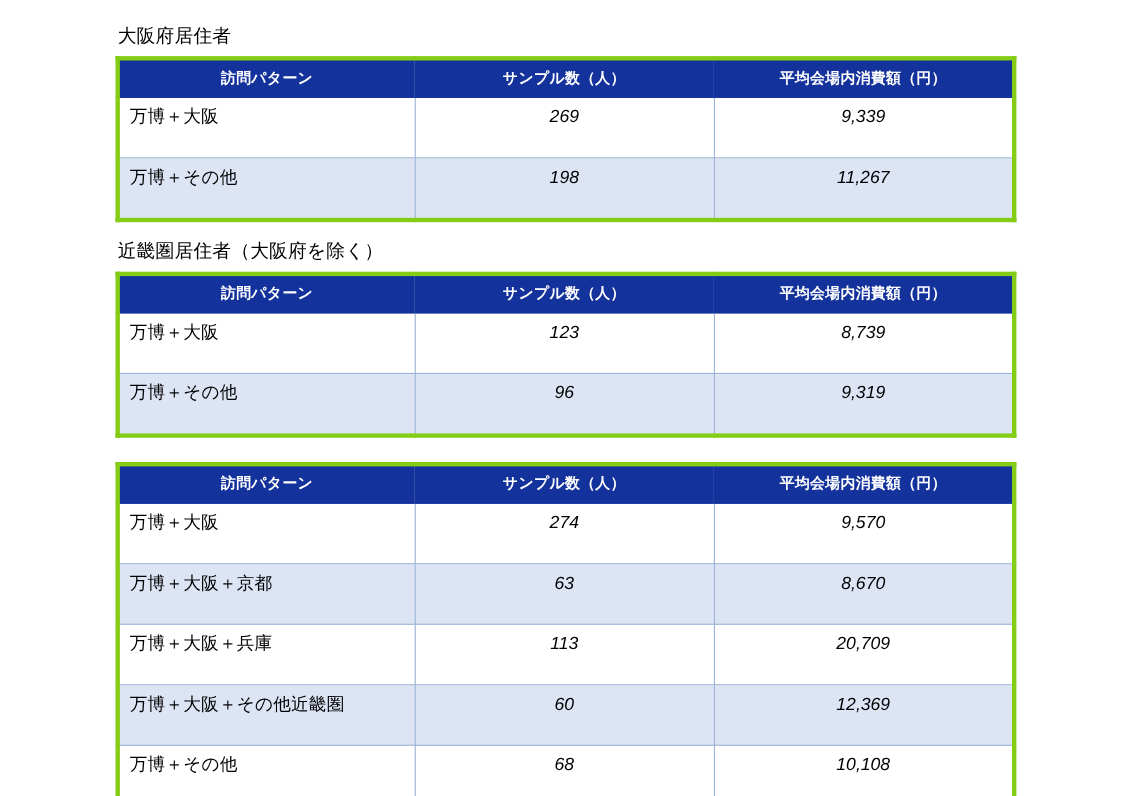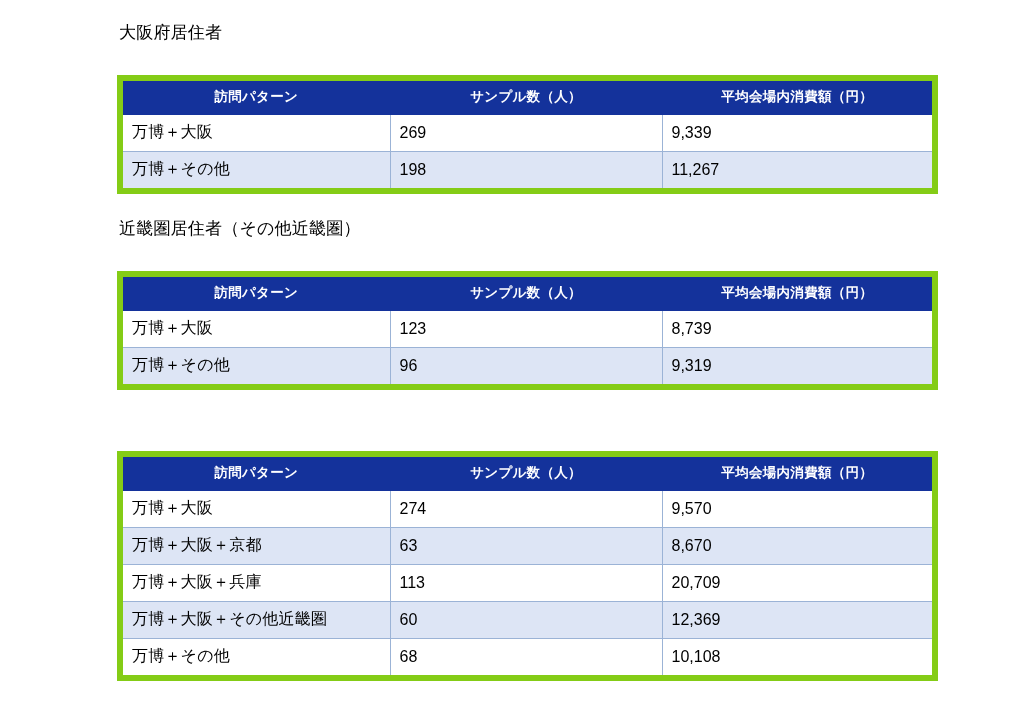--- a/index.html
+++ b/index.html
@@ -10,21 +10,21 @@
   body {
     width: 1024px;
     height: 724px;
     font-family: "Liberation Sans", "DejaVu Sans", sans-serif;
     color: #000000;
     position: relative;
     overflow: hidden;
   }
   .page {
     position: absolute;
-    left: 12px;
+    left: 0;
     top: 0;
     width: 936px;
     height: 724px;
   }
   .table-block {
     position: absolute;
     left: 105px;
   }
   .block-1 { top: 22px; }
   .block-2 { top: 218px; }
@@ -34,51 +34,51 @@
     font-size: 17px;
     line-height: 22px;
     color: #000000;
     margin: 0 0 7px 2px;
     letter-spacing: 0.2px;
   }
   table.data-table {
     border-collapse: collapse;
     table-layout: fixed;
     width: 815px;
-    border: 6px solid #84cc16;
-    margin-top: 31px;
+    border: 4px solid #84cc16;
   }
   table.data-table col.c1 { width: 270px; }
   table.data-table col.c2 { width: 272px; }
   table.data-table col.c3 { width: 273px; }
 
   table.data-table thead th {
     background: #14329b;
     color: #ffffff;
     font-size: 13.5px;
     font-weight: bold;
     text-align: center;
     padding: 7px 4px 8px 4px;
     border: 1px solid #14329b;
     letter-spacing: 0.3px;
     white-space: nowrap;
   }
   table.data-table tbody td {
     font-size: 16px;
-    padding: 7px 9px 8px 9px;
+    padding: 7px 9px 26px 9px;
     border: 1px solid #9bb3d6;
     height: 21px;
     white-space: nowrap;
   }
   table.data-table tbody td.label {
     text-align: left;
     letter-spacing: 0.2px;
   }
   table.data-table tbody td.num {
-    text-align: left;
+    text-align: center;
+    font-style: italic;
   }
   table.data-table tbody tr.odd td {
     background: #ffffff;
   }
   table.data-table tbody tr.even td {
     background: #dde5f5;
   }
 </style>
 </head>
 <body>
@@ -109,21 +109,21 @@
         <tr class="even">
           <td class="label">万博＋その他</td>
           <td class="num">198</td>
           <td class="num">11,267</td>
         </tr>
       </tbody>
     </table>
   </div>
 
   <div class="table-block block-2">
-    <div class="block-title">近畿圏居住者（その他近畿圏）</div>
+    <div class="block-title">近畿圏居住者（大阪府を除く）</div>
     <table class="data-table">
       <colgroup>
           <col class="c1">
           <col class="c2">
           <col class="c3">
         </colgroup>
       <thead>
         <tr>
           <th>訪問パターン</th>
           <th>サンプル数（人）</th>

